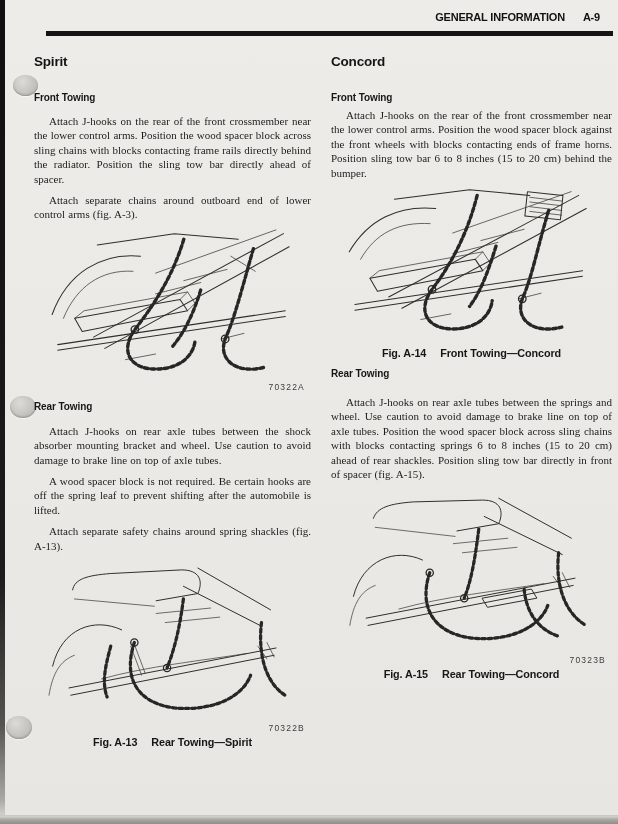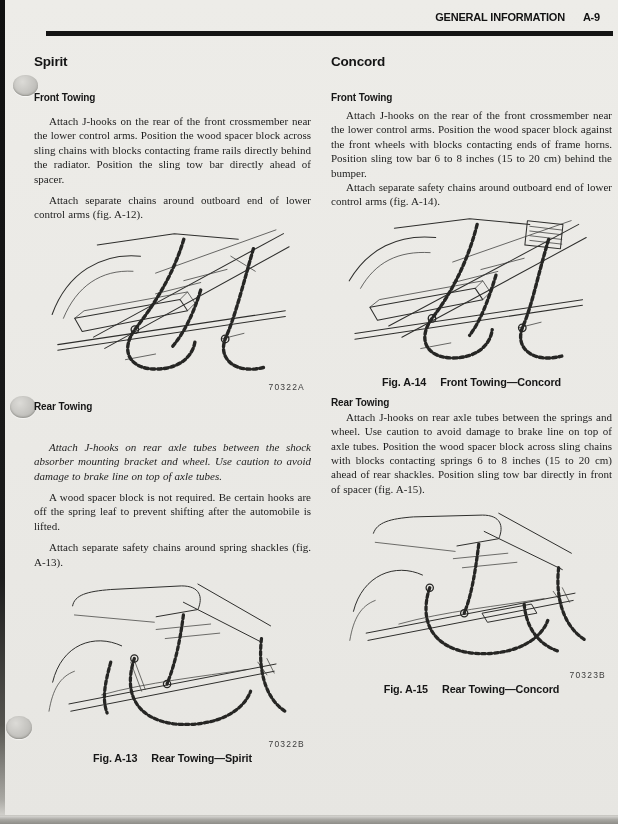--- a/index.html
+++ b/index.html
@@ -59,21 +59,21 @@
   <div class="hdr">
     <span>GENERAL INFORMATION</span><span class="pg">A-9</span>
   </div>
   <div class="hdr-rule"></div>
 
   <div class="col col-l">
     <h1 class="sec-title">Spirit</h1>
 
     <h2 class="sub-h" style="margin-top:23px;">Front Towing</h2>
     <p class="para" style="margin-top:11px;">Attach J-hooks on the rear of the front crossmember near the lower control arms. Position the wood spacer block across sling chains with blocks contacting frame rails directly behind the radiator. Position the sling tow bar directly ahead of spacer.</p>
-    <p class="para">Attach separate chains around outboard end of lower control arms (fig. A-12).</p>
+    <p class="para">Attach separate chains around outboard end of lower control arms (fig. A-3).</p>
 
     <div class="figure">
       <svg class="illus" viewBox="0 0 276 168" height="158">
         <path class="ln" d="M10,92 C26,48 62,26 104,30"></path>
         <path class="ln2" d="M22,96 C36,62 62,44 96,46"></path>
         <path class="ln" d="M58,18 L140,6 L208,12"></path>
         <path class="ln" d="M256,6 L54,116"></path>
         <path class="ln" d="M262,20 L66,128"></path>
         <path class="ln2" d="M248,2 L120,48"></path>
         <path class="ln2" d="M150,56 L196,44 M120,70 L168,58 M200,30 L226,46"></path>
@@ -84,21 +84,21 @@
         <path class="chain" d="M150,12 C138,52 118,82 98,108 C82,130 92,150 120,150 C146,150 160,136 162,120"></path>
         <path class="chain" d="M224,22 C212,64 204,96 194,118 C186,140 206,156 236,148"></path>
         <path class="chain" d="M168,66 C160,92 150,112 138,126"></path>
         <circle class="hook" cx="98" cy="108" r="4"></circle>
         <circle class="hook" cx="194" cy="118" r="4"></circle>
       </svg>
       <div class="fig-code">70322A</div>
     </div>
 
     <h2 class="sub-h" style="margin-top:9px;">Rear Towing</h2>
-    <p class="para" style="margin-top:28px;font-style:italic;">Attach J-hooks on rear axle tubes between the shock absorber mounting bracket and wheel. Use caution to avoid damage to brake line on top of axle tubes.</p>
+    <p class="para" style="margin-top:12px;">Attach J-hooks on rear axle tubes between the shock absorber mounting bracket and wheel. Use caution to avoid damage to brake line on top of axle tubes.</p>
     <p class="para">A wood spacer block is not required. Be certain hooks are off the spring leaf to prevent shifting after the automobile is lifted.</p>
     <p class="para">Attach separate safety chains around spring shackles (fig. A-13).</p>
 
     <div class="figure">
       <svg class="illus" viewBox="0 0 276 185" height="168">
         <path class="ln" d="M28,34 C30,22 44,18 70,16 L148,12 C168,12 172,24 166,38 L120,46"></path>
         <path class="ln2" d="M30,44 L118,52"></path>
         <path class="ln" d="M166,10 L246,56 M150,30 L236,74"></path>
         <path class="ln" d="M6,118 C16,76 52,64 82,78"></path>
         <path class="ln2" d="M2,150 C6,126 14,112 30,106"></path>
@@ -119,21 +119,20 @@
         <span>Fig. A-13</span><span class="cap-title">Rear Towing—Spirit</span>
       </div>
     </div>
   </div>
 
   <div class="col col-r">
     <h1 class="sec-title">Concord</h1>
 
     <h2 class="sub-h" style="margin-top:23px;">Front Towing</h2>
     <p class="para" style="margin-top:5px;">Attach J-hooks on the rear of the front crossmember near the lower control arms. Position the wood spacer block against the front wheels with blocks contacting ends of frame horns. Position sling tow bar 6 to 8 inches (15 to 20 cm) behind the bumper.</p>
-    <p class="para" style="margin-top:0;">Attach separate safety chains around outboard end of lower control arms (fig. A-14).</p>
 
     <div class="figure">
       <svg class="illus" viewBox="0 0 276 168" height="158">
         <path class="ln" d="M8,70 C28,36 60,20 100,24"></path>
         <path class="ln2" d="M20,78 C36,50 60,38 94,40"></path>
         <path class="ln" d="M56,14 L136,4 L200,10"></path>
         <rect class="ln" x="196" y="8" width="38" height="26" transform="rotate(6 215 21)"></rect>
         <path class="ln2" d="M200,12 l34,4 M200,17 l34,4 M200,22 l34,4 M200,27 l34,4"></path>
         <path class="ln" d="M252,10 L50,118"></path>
         <path class="ln" d="M260,24 L64,130"></path>
@@ -147,21 +146,21 @@
         <path class="chain" d="M164,64 C156,90 148,112 136,128"></path>
         <circle class="hook" cx="96" cy="110" r="4"></circle>
         <circle class="hook" cx="192" cy="120" r="4"></circle>
       </svg>
       <div class="fig-cap">
         <span>Fig. A-14</span><span class="cap-title">Front Towing—Concord</span>
       </div>
     </div>
 
     <h2 class="sub-h" style="margin-top:9px;">Rear Towing</h2>
-    <p class="para" style="margin-top:2px;">Attach J-hooks on rear axle tubes between the springs and wheel. Use caution to avoid damage to brake line on top of axle tubes. Position the wood spacer block across sling chains with blocks contacting springs 6 to 8 inches (15 to 20 cm) ahead of rear shackles. Position sling tow bar directly in front of spacer (fig. A-15).</p>
+    <p class="para" style="margin-top:16px;">Attach J-hooks on rear axle tubes between the springs and wheel. Use caution to avoid damage to brake line on top of axle tubes. Position the wood spacer block across sling chains with blocks contacting springs 6 to 8 inches (15 to 20 cm) ahead of rear shackles. Position sling tow bar directly in front of spacer (fig. A-15).</p>
 
     <div class="figure" style="margin-top:10px;">
       <svg class="illus" viewBox="0 0 276 185" height="168">
         <path class="ln" d="M30,30 C34,18 48,14 74,12 L150,10 C170,10 174,22 168,36 L122,44"></path>
         <path class="ln2" d="M32,40 L120,50"></path>
         <path class="ln" d="M168,8 L248,52 M152,28 L238,70"></path>
         <path class="ln" d="M8,116 C18,76 54,62 84,76"></path>
         <path class="ln2" d="M4,148 C8,124 16,110 32,104"></path>
         <path class="ln" d="M22,140 L252,96 M24,148 L250,104"></path>
         <path class="ln2" d="M58,130 C108,116 168,110 218,102"></path>

